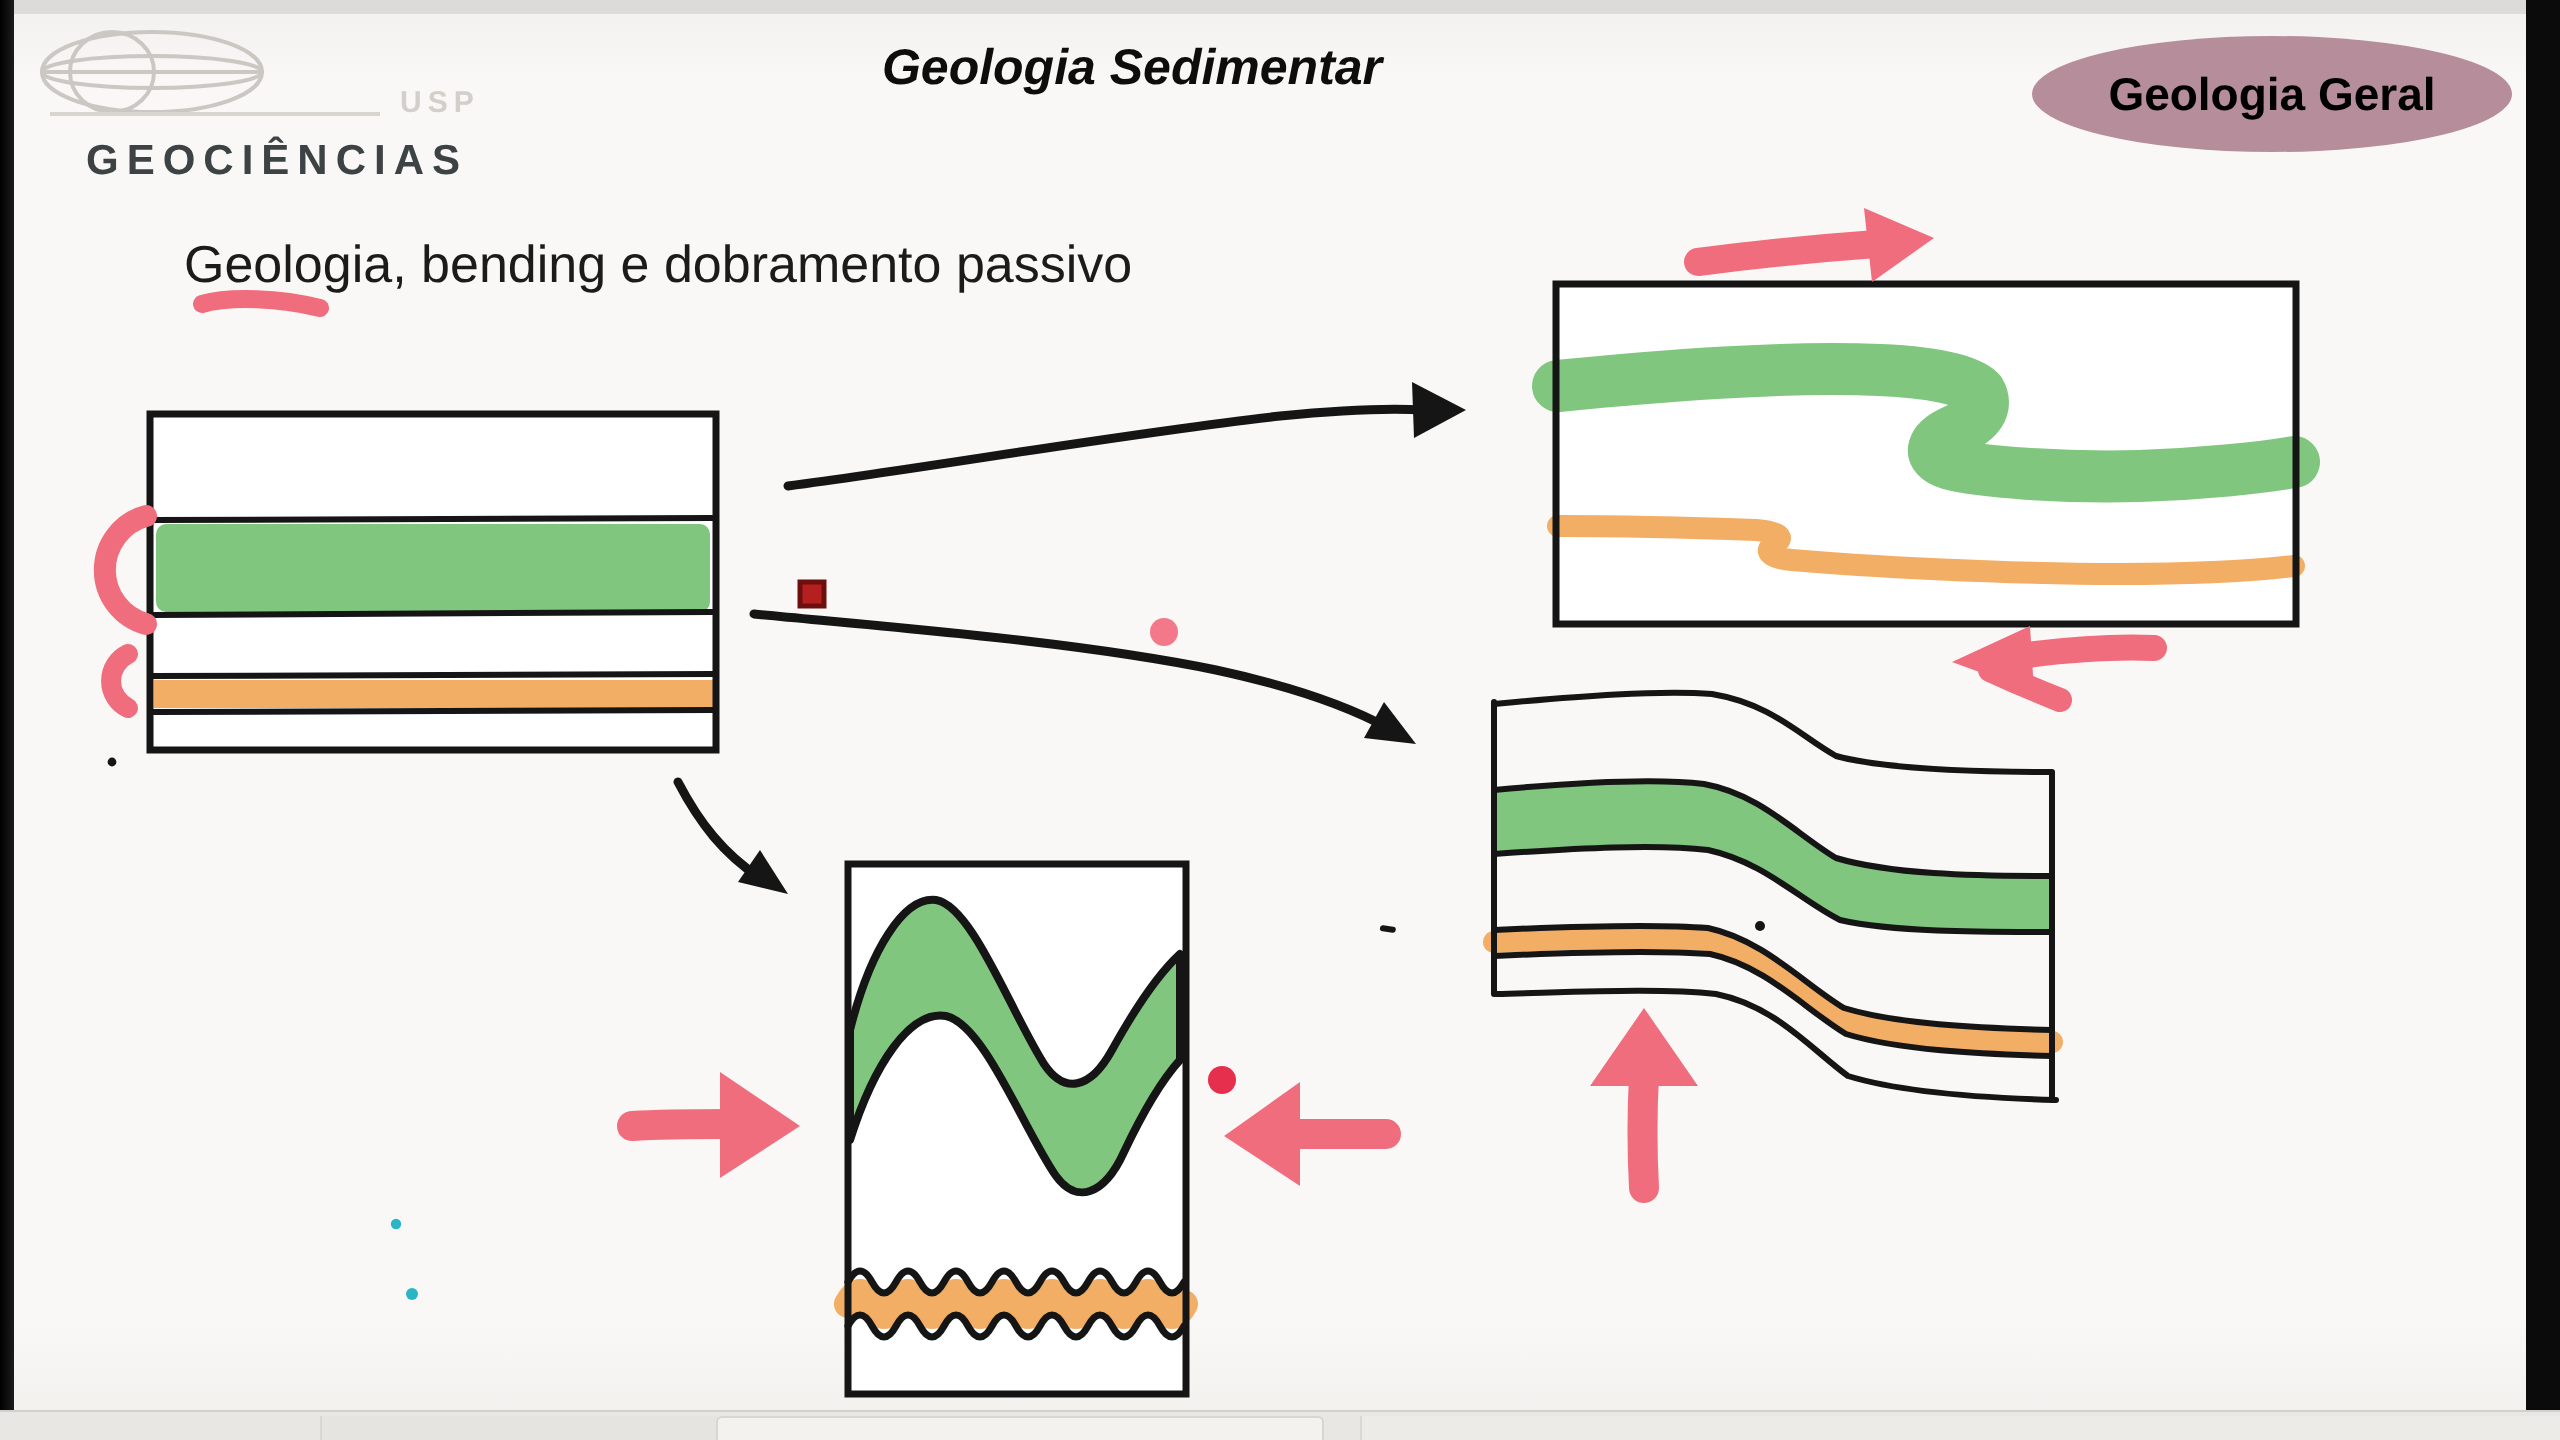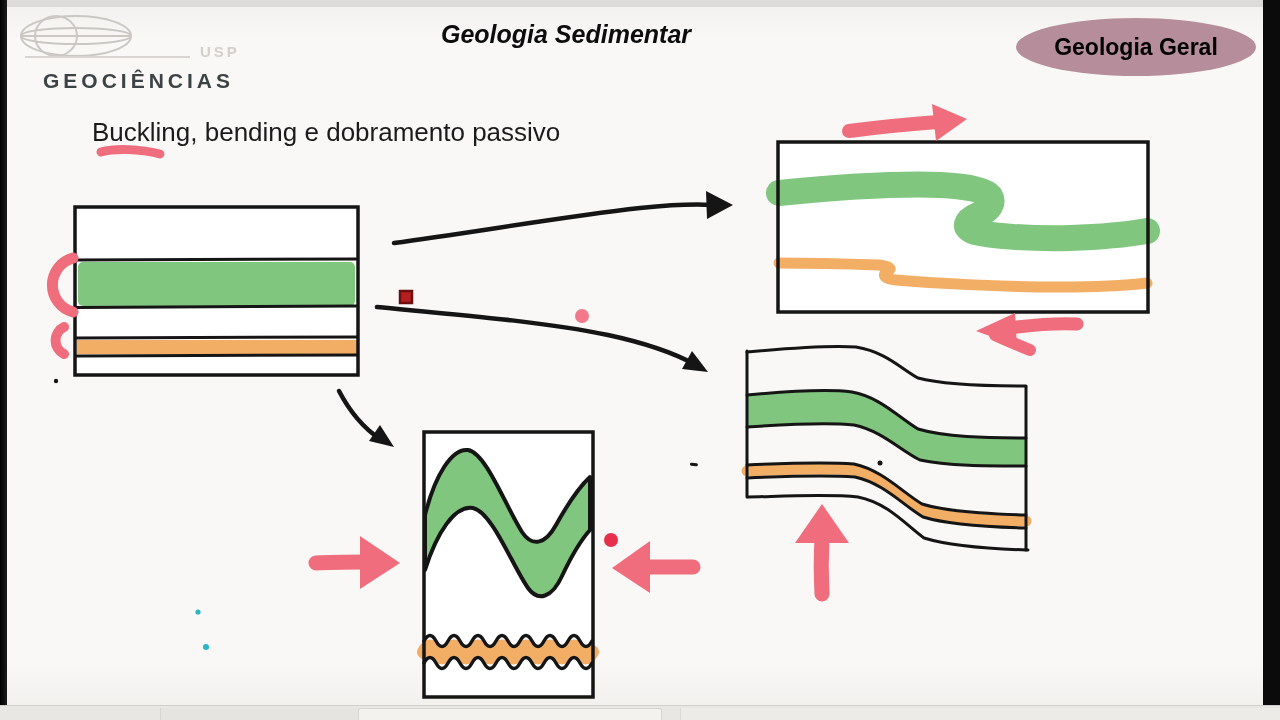--- a/index.html
+++ b/index.html
@@ -157,21 +157,21 @@
   <div id="logo-underline"></div>
   <div id="logo-subtext">USP</div>
 </div>
 
 <div class="abs" id="page-title">Geologia Sedimentar</div>
 
 <div class="abs" id="course-badge" style="background: rgb(182, 141, 155);">
   <span>Geologia Geral</span>
 </div>
 
-<div class="abs" id="slide-heading">Buckling, bending e dobramento passivo</div>
+<div class="abs" id="slide-heading">Geologia, bending e dobramento passivo</div>
 
 <div class="abs" id="top-strip"></div>
 <div class="abs" id="letterbox-left"></div>
 <div class="abs" id="letterbox-right"></div>
 <div class="abs" id="taskbar">
   <div class="tb-seg" id="tb-seg-1"></div>
   <div class="tb-seg" id="tb-seg-2"></div>
   <div class="tb-seg" id="tb-seg-3"></div>
 </div>
 

